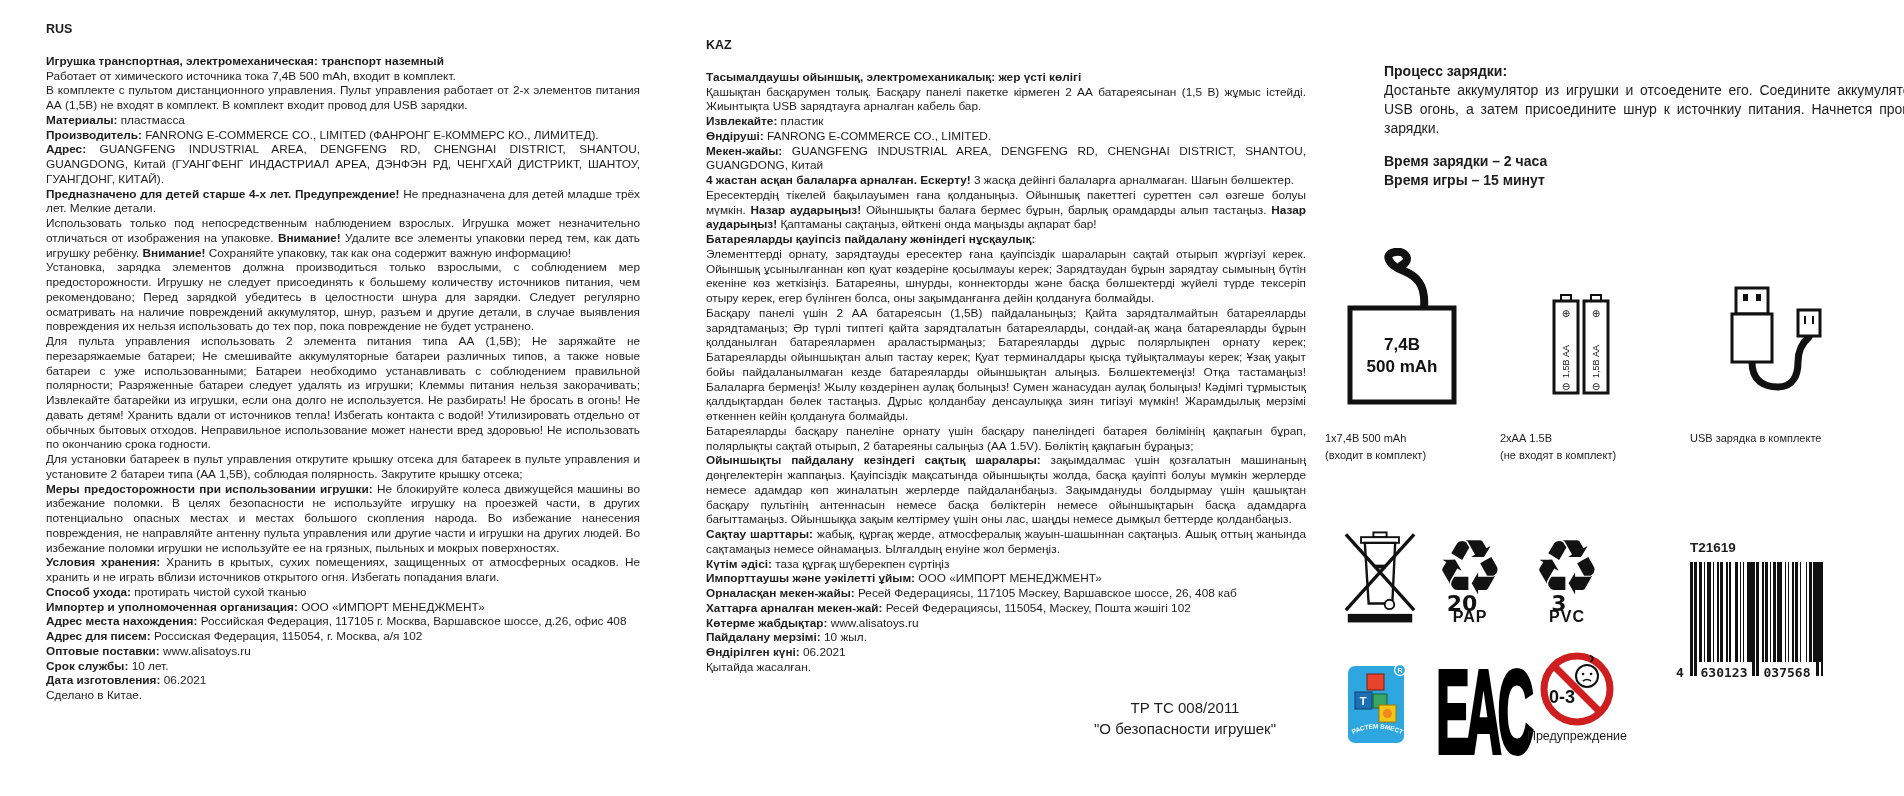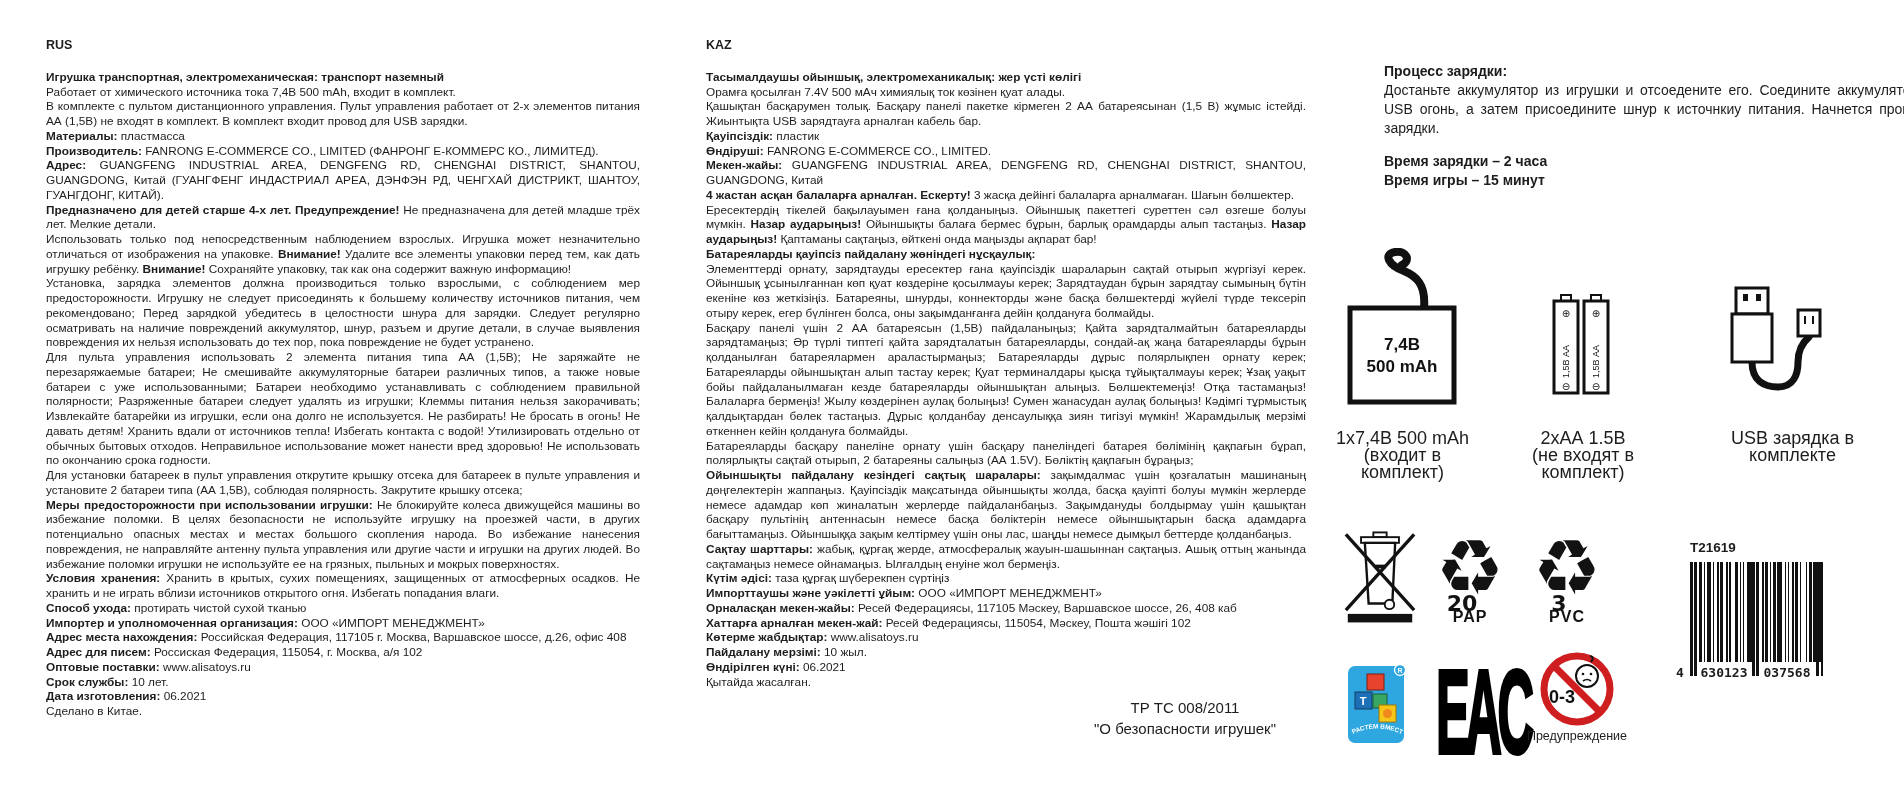--- a/index.html
+++ b/index.html
@@ -10,21 +10,21 @@
   .col p { margin:0; }
   .b { font-weight:bold; }
   .lang { font-weight:bold; font-size:12.5px; margin-bottom:17px; text-align:left; }
 
   
   .charging { position:absolute; left:1344px; top:62px; width:548px; font-size:14px; line-height:19px;margin-left:40px; }
   .charging .hd { font-weight:bold; }
   .charging .body { text-align:justify; }
   .charging .times { margin-top:14px; font-weight:bold; }
 
-  .cap { position:absolute; text-align:center; font-size:18px; line-height:17px; }
+  .cap { position:absolute; font-size:11px; line-height:17px; }
 
   .recycle { position:absolute; width:84px; text-align:center; }
   .recycle .glyph { position:relative; font-family:"DejaVu Sans",sans-serif; font-size:76px; line-height:76px; color:#121212; }
   .recycle .num { position:absolute; top:36px; left:0; right:16px; font-size:22px; font-weight:bold; font-family:"DejaVu Sans",sans-serif; color:#121212; }
   .recycle .code { font-size:16px; font-weight:bold; letter-spacing:1px; margin-top:2px; color:#121212; }
 
   .t21619 { position:absolute; left:1690px; top:540px; width:133px; text-align:left; font-weight:bold; font-size:13.5px; }
   .barcode { position:absolute; left:1690px; top:562px; width:133px; height:130px; }
   .bc-bars { position:absolute; left:0; top:0; width:133px; height:100px; overflow:hidden; background:#fff; }
   .bc-bar { position:absolute; top:0; height:100px; background:#111; }
@@ -38,21 +38,21 @@
   .agewarn { position:absolute; left:1538px; top:650px; width:78px; }
   .agewarn-cap { position:absolute; left:1517px; top:729px; width:120px; text-align:center; font-size:12.5px; }
 
   .logo { position:absolute; left:1348px; top:664px; }
 
   svg text { font-family:"Liberation Sans","DejaVu Sans",sans-serif; }
 </style>
 </head>
 <body>
 
-<div class="col" style="left:46px; top:38px; width:594px;">
+<div class="col" style="left:46px; top:22px; width:594px;">
   <div class="lang">RUS</div>
   <div>
       <p><span class="b">Игрушка транспортная, электромеханическая: транспорт наземный</span></p>
       <p><span>Работает от химического источника тока 7,4В 500 mAh, входит в комплект.</span></p>
       <p><span>В комплекте с пультом дистанционного управления. Пульт управления работает от 2-х элементов питания АА (1,5В)  не входят в комплект. В комплект входит провод для USB зарядки.</span></p>
       <p><span class="b">Материалы: </span><span>пластмасса</span></p>
       <p><span class="b">Производитель: </span><span> FANRONG E-COMMERCE CO., LIMITED (ФАНРОНГ Е-КОММЕРС КО., ЛИМИТЕД).</span></p>
       <p><span class="b">Адрес: </span><span> GUANGFENG INDUSTRIAL AREA, DENGFENG RD, CHENGHAI DISTRICT, SHANTOU, GUANGDONG, Китай (ГУАНГФЕНГ ИНДАСТРИАЛ АРЕА, ДЭНФЭН РД, ЧЕНГХАЙ ДИСТРИКТ, ШАНТОУ, ГУАНГДОНГ, КИТАЙ).</span></p>
       <p><span class="b">Предназначено для детей старше 4-х лет. Предупреждение! </span><span>Не предназначена для детей младше трёх лет. Мелкие детали.</span></p>
       <p><span>Использовать только под непосредственным наблюдением взрослых. Игрушка может незначительно отличаться от изображения на упаковке. </span><span class="b">Внимание! </span><span>Удалите все элементы упаковки перед тем, как дать игрушку ребёнку. </span><span class="b">Внимание! </span><span>Сохраняйте упаковку, так как она содержит важную информацию!</span></p>
@@ -69,23 +69,22 @@
       <p><span class="b">Срок службы: </span><span> 10 лет.</span></p>
       <p><span class="b">Дата изготовления: </span><span>06.2021</span></p>
       <p><span>Сделано в Китае.</span></p>
     </div>
 </div>
 
 <div class="col" style="left:706px; top:38px; width:600px;">
   <div class="lang">KAZ</div>
   <div>
       <p><span class="b">Тасымалдаушы ойыншық, электромеханикалық: жер үсті көлігі</span></p>
-      <p><span>Орамға қосылған 7.4V 500 мАч химиялық ток көзінен қуат алады.</span></p>
       <p><span>Қашықтан басқарумен толық. Басқару панелі пакетке кірмеген 2 АА батареясынан (1,5 В) жұмыс істейді. Жиынтықта USB зарядтауға арналған кабель бар.</span></p>
-      <p><span class="b">Қауіпсіздік: </span><span>пластик</span></p>
+      <p><span class="b">Извлекайте: </span><span>пластик</span></p>
       <p><span class="b">Өндіруші: </span><span>FANRONG E-COMMERCE CO., LIMITED.</span></p>
       <p><span class="b">Мекен-жайы: </span><span> GUANGFENG INDUSTRIAL AREA, DENGFENG RD, CHENGHAI DISTRICT, SHANTOU, GUANGDONG, Китай</span></p>
       <p><span class="b">4 жастан асқан балаларға арналған. Ескерту! </span><span>3 жасқа дейінгі балаларға арналмаған. Шағын бөлшектер.</span></p>
       <p><span>Ересектердің тікелей бақылауымен ғана қолданыңыз. Ойыншық пакеттегі суреттен сәл өзгеше болуы мүмкін. </span><span class="b">Назар аударыңыз! </span><span>Ойыншықты балаға бермес бұрын, барлық орамдарды алып тастаңыз. </span><span class="b">Назар аударыңыз! </span><span>Қаптаманы сақтаңыз, өйткені онда маңызды ақпарат бар!</span></p>
       <p><span class="b">Батареяларды қауіпсіз пайдалану жөніндегі нұсқаулық:</span></p>
       <p><span>Элементтерді орнату, зарядтауды ересектер ғана қауіпсіздік шараларын сақтай отырып жүргізуі керек. Ойыншық ұсынылғаннан көп қуат көздеріне қосылмауы керек; Зарядтаудан бұрын зарядтау сымының бүтін екеніне көз жеткізіңіз. Батареяны, шнурды, коннекторды және басқа бөлшектерді жүйелі түрде тексеріп отыру керек, егер бүлінген болса, оны зақымданғанға дейін қолдануға болмайды.</span></p>
       <p><span>Басқару панелі үшін 2 АА батареясын (1,5В) пайдаланыңыз; Қайта зарядталмайтын батареяларды зарядтамаңыз; Әр түрлі типтегі қайта зарядталатын батареяларды, сондай-ақ жаңа батареяларды бұрын қолданылған батареялармен араластырмаңыз; Батареяларды дұрыс полярлықпен орнату керек; Батареяларды ойыншықтан алып тастау керек; Қуат терминалдары қысқа тұйықталмауы керек; Ұзақ уақыт бойы пайдаланылмаған кезде батареяларды ойыншықтан алыңыз. Бөлшектемеңіз! Отқа тастамаңыз! Балаларға бермеңіз! Жылу көздерінен аулақ болыңыз! Сумен жанасудан аулақ болыңыз! Кәдімгі тұрмыстық қалдықтардан бөлек тастаңыз. Дұрыс қолданбау денсаулыққа зиян тигізуі мүмкін! Жарамдылық мерзімі өткеннен кейін қолдануға болмайды.</span></p>
       <p><span>Батареяларды басқару панеліне орнату үшін басқару панеліндегі батарея бөлімінің қақпағын бұрап, полярлықты сақтай отырып, 2 батареяны салыңыз (АА 1.5V). Бөліктің қақпағын бұраңыз;</span></p>
       <p><span class="b">Ойыншықты пайдалану кезіндегі сақтық шаралары: </span><span>зақымдалмас үшін қозғалатын машинаның дөңгелектерін жаппаңыз. Қауіпсіздік мақсатында ойыншықты жолда, басқа қауіпті болуы мүмкін жерлерде немесе адамдар көп жиналатын жерлерде пайдаланбаңыз. Зақымдануды болдырмау үшін қашықтан басқару пультінің антеннасын немесе басқа бөліктерін немесе ойыншықтарын басқа адамдарға бағыттамаңыз. Ойыншыққа зақым келтірмеу үшін оны лас, шаңды немесе дымқыл беттерде қолданбаңыз.</span></p>
       <p><span class="b">Сақтау шарттары: </span><span>жабық, құрғақ жерде, атмосфералық жауын-шашыннан сақтаңыз. Ашық оттың жанында сақтамаңыз немесе ойнамаңыз. Ылғалдың енуіне жол бермеңіз.</span></p>

